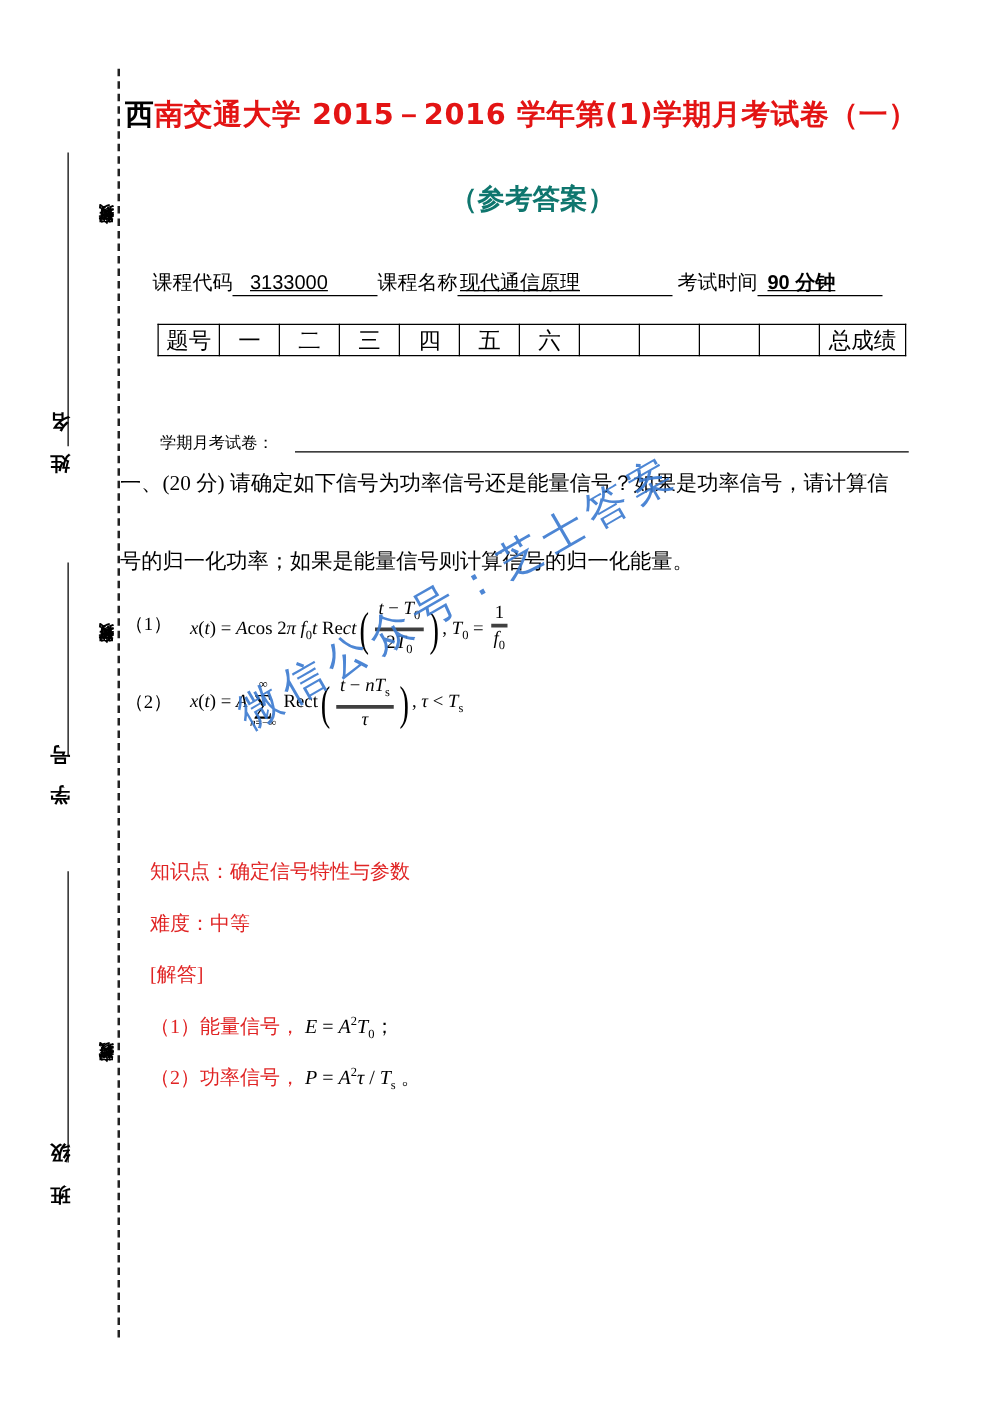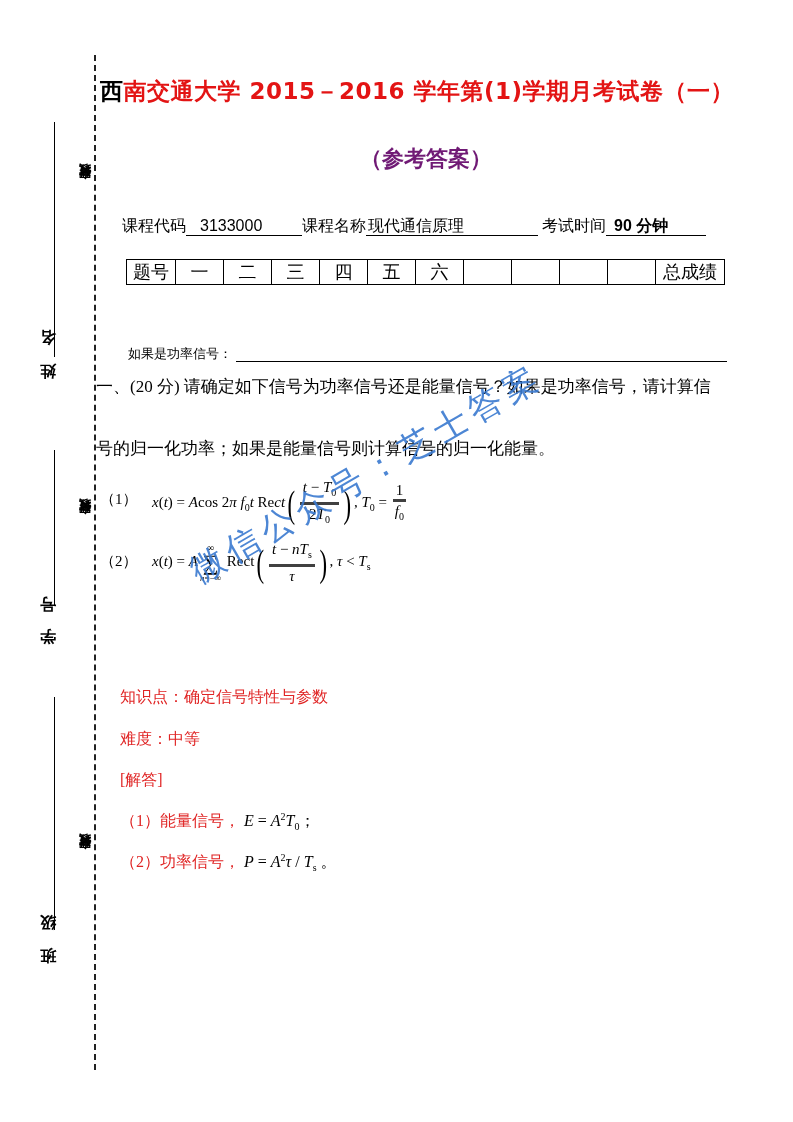--- a/index.html
+++ b/index.html
@@ -13,28 +13,28 @@
   .vert-seal { font-size: 12px; font-weight: bold; writing-mode: vertical-rl;
                transform: rotate(180deg); letter-spacing: 1px; white-space: nowrap; }
   .vert-label { font-size: 16px; font-weight: bold; writing-mode: vertical-rl;
                transform: rotate(180deg); white-space: nowrap; letter-spacing: 14px; }
   .vline { width: 0; border-left: 1.5px solid #000; }
 
   
   .title { left: 100px; top: 76px; font-size: 23px; font-weight: bold; color: #e31414;
            white-space: nowrap; letter-spacing: 0.5px; }
   .title .first { color: #000; }
-  .subtitle { left: 360px; top: 144px; font-size: 22px; font-weight: bold; color: #701a75;
+  .subtitle { left: 360px; top: 144px; font-size: 22px; font-weight: bold; color: #0f766e;
               white-space: nowrap; }
 
   
   .info { left: 122px; top: 216px; font-size: 16px; white-space: nowrap;
           font-family: "Liberation Sans", "DejaVu Sans", sans-serif; }
   .info .u { display: inline-block; border-bottom: 1.5px solid #000; padding: 0 2px;
-             line-height: 18px; }
+             line-height: 18px; text-decoration: underline; }
   .info .bold { font-weight: bold; }
 
   
   table.score { position: absolute; left: 126px; top: 259px; border-collapse: collapse;
                 font-size: 18px; font-family: "Liberation Sans", "DejaVu Sans", sans-serif; }
   table.score td { border: 1px solid #000; width: 47px; height: 20px; text-align: center;
                    padding: 0; }
   table.score tr.r2 td { height: 38px; }
   table.score td.first { width: 48px; }
   table.score td.last { width: 68px; }
@@ -102,21 +102,21 @@
     <td>六</td>
     <td></td>
     <td></td>
     <td></td>
     <td></td>
     <td class="last">总成绩</td>
   </tr>
 </tbody>
   </table>
 
-<div class="abs sign">如果是功率信号：</div>
+<div class="abs sign">学期月考试卷：</div>
 <div class="abs sign-line"></div>
 
 <div class="abs q q1">一、(20 分) 请确定如下信号为功率信号还是能量信号？如果是功率信号，请计算信</div>
 <div class="abs q q2">号的归一化功率；如果是能量信号则计算信号的归一化能量。</div>
 
 <div class="abs" style="left:100px; top:484px;">
   <span class="eq-num" style="position:absolute; left:0; top:6px;">（1）</span>
   <span class="math" style="position:absolute; left:52px; top:-6px;">
     <i>x</i>(<i>t</i>) = <i>A</i>cos 2<i>π f</i><sub>0</sub><i>t</i> Re<i>ct</i><span class="paren">(</span><span class="frac"><span class="num"><i>t</i> − <i>T</i><sub>0</sub></span><span class="den">2<i>T</i><sub>0</sub></span></span><span class="paren">)</span>, <i>T</i><sub>0</sub> = <span class="frac"><span class="num">1</span><span class="den"><i>f</i><sub>0</sub></span></span>
   </span>

